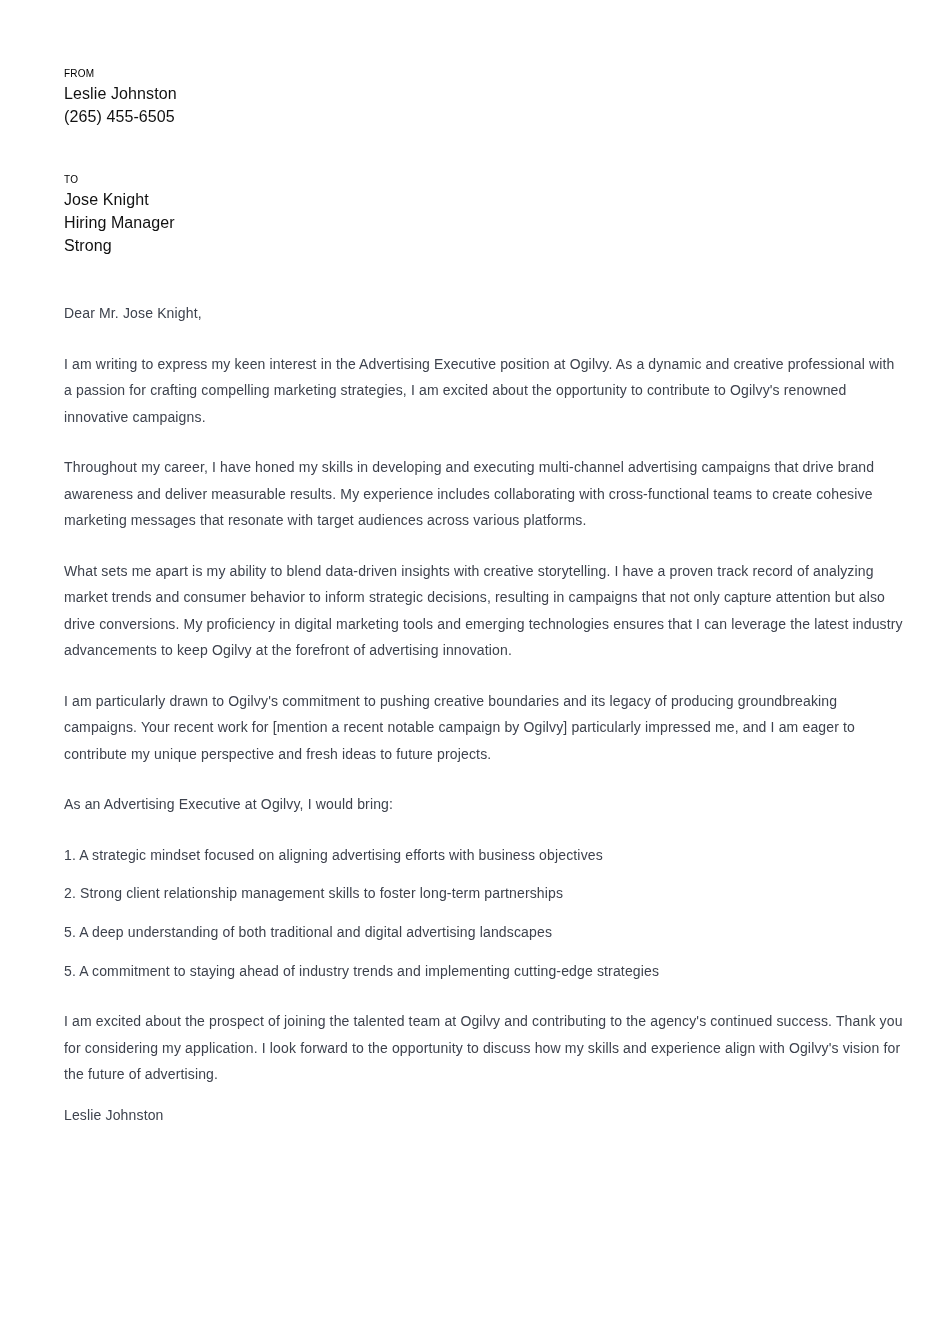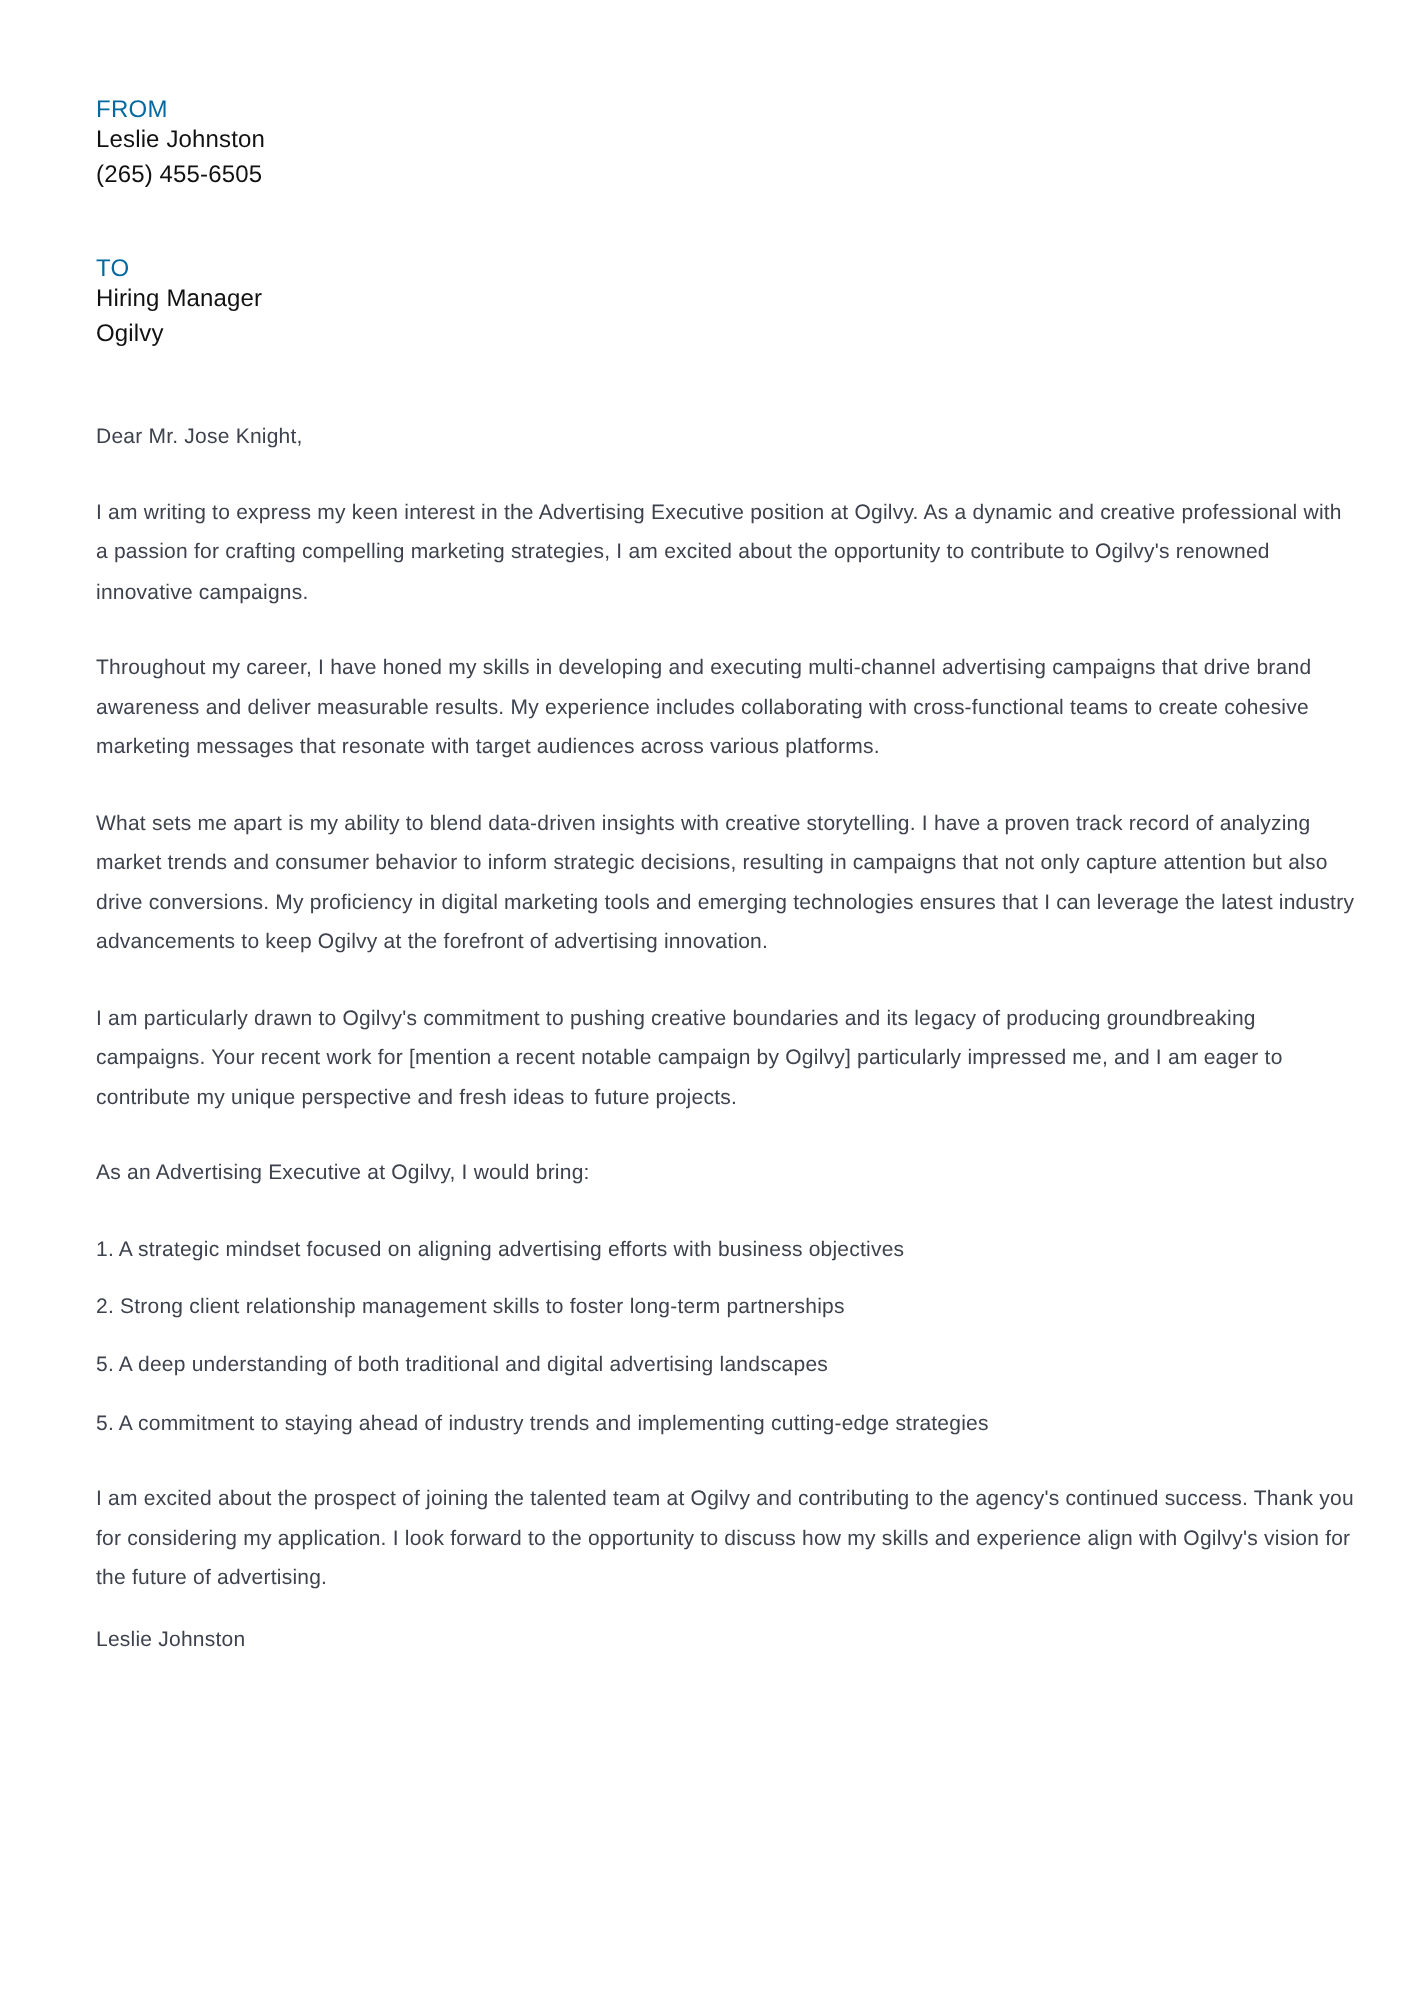--- a/index.html
+++ b/index.html
@@ -1,18 +1,18 @@
 <!DOCTYPE html>
 <html><head>
   <meta charset="utf-8">
   <style>
     html, body { margin: 0; padding: 0; background: #ffffff; }
     body { width: 940px; height: 1329px; position: relative; overflow: hidden; }
     .page { position: absolute; left: 64px; top: 65px; width: 840px; font-family: "Liberation Sans", sans-serif; }
-    .label { font-size: 16px; color: #0369a1; letter-spacing: 0.2px; line-height: 17px; height: 17px; }
+    .label { font-size: 10px; color: #000000; letter-spacing: 0.2px; line-height: 17px; height: 17px; }
     .contact-line { font-size: 16px; color: #111111; line-height: 23px; height: 23px; letter-spacing: 0.1px; }
     .block-from { }
     .block-to { margin-top: 43px; }
     .body-text { color: #3d424d; font-size: 14px; letter-spacing: 0.15px; }
     .salutation { margin-top: 43px; line-height: 26.5px; }
     .para { margin: 0; margin-top: 24px; line-height: 26.5px; }
     .intro-list { margin-top: 24px; line-height: 26.5px; }
     .list { margin-top: 24px; }
     .list-item { line-height: 26.5px; margin-top: 12.3px; }
     .closing-para { margin-top: 24px; line-height: 26.5px; }
@@ -25,22 +25,23 @@
 <div class="page">
 
   <div class="block-from">
     <div class="label">FROM</div>
     <div class="contact-line">Leslie Johnston</div>
     <div class="contact-line">(265) 455-6505</div>
   </div>
 
   <div class="block-to">
     <div class="label">TO</div>
+    <div class="contact-line">Jose Knight</div>
     <div class="contact-line">Hiring Manager</div>
-    <div class="contact-line">Ogilvy</div>
+    <div class="contact-line">Strong</div>
   </div>
 
   <div class="body-text">
     <div class="salutation">Dear Mr. Jose Knight,</div>
 
     <p class="para">I am writing to express my keen interest in the Advertising Executive position at Ogilvy. As a dynamic and creative professional with a passion for crafting compelling marketing strategies, I am excited about the opportunity to contribute to Ogilvy's renowned innovative campaigns.</p>
     <p class="para">Throughout my career, I have honed my skills in developing and executing multi-channel advertising campaigns that drive brand awareness and deliver measurable results. My experience includes collaborating with cross-functional teams to create cohesive marketing messages that resonate with target audiences across various platforms.</p>
     <p class="para">What sets me apart is my ability to blend data-driven insights with creative storytelling. I have a proven track record of analyzing market trends and consumer behavior to inform strategic decisions, resulting in campaigns that not only capture attention but also drive conversions. My proficiency in digital marketing tools and emerging technologies ensures that I can leverage the latest industry advancements to keep Ogilvy at the forefront of advertising innovation.</p>
     <p class="para">I am particularly drawn to Ogilvy's commitment to pushing creative boundaries and its legacy of producing groundbreaking campaigns. Your recent work for [mention a recent notable campaign by Ogilvy] particularly impressed me, and I am eager to contribute my unique perspective and fresh ideas to future projects.</p>
 

